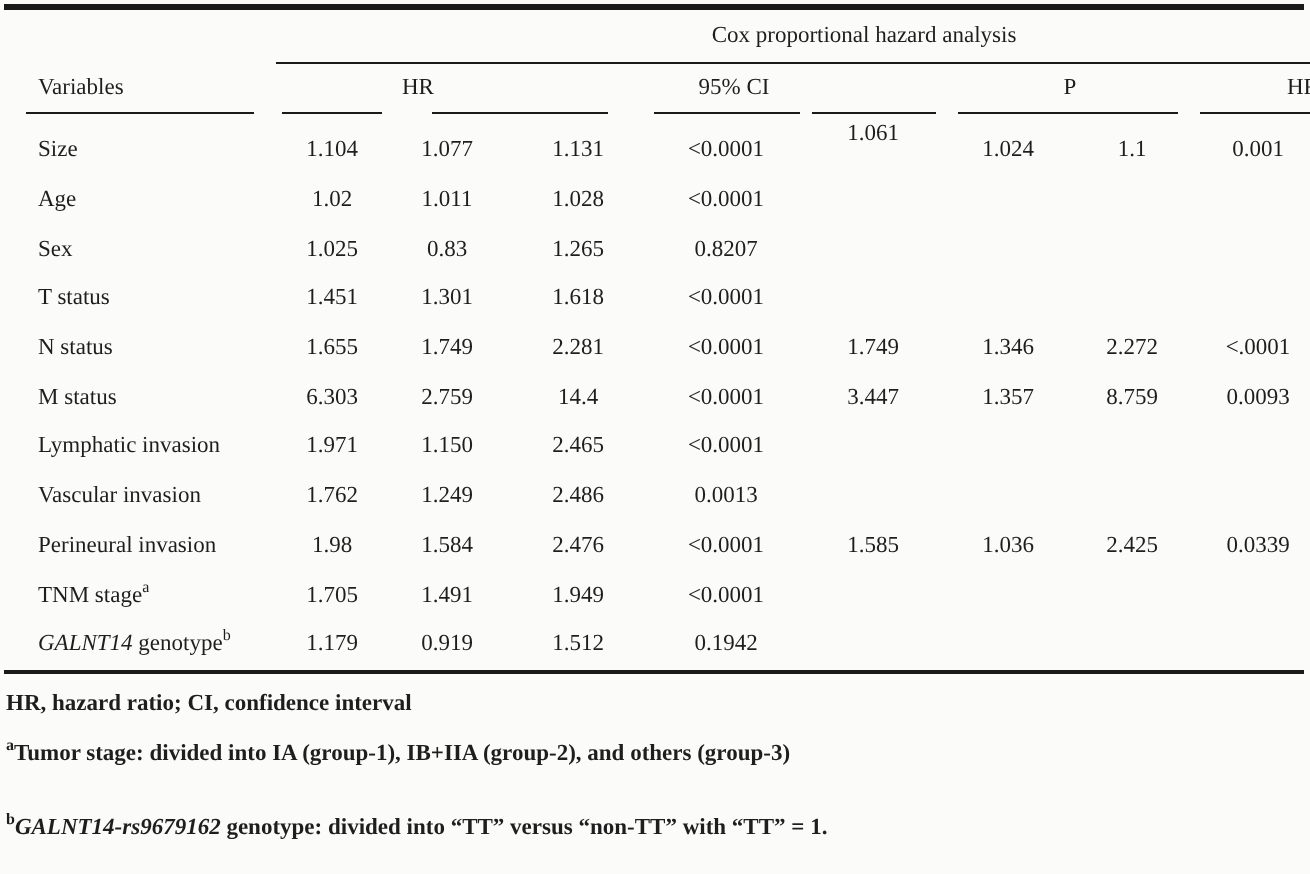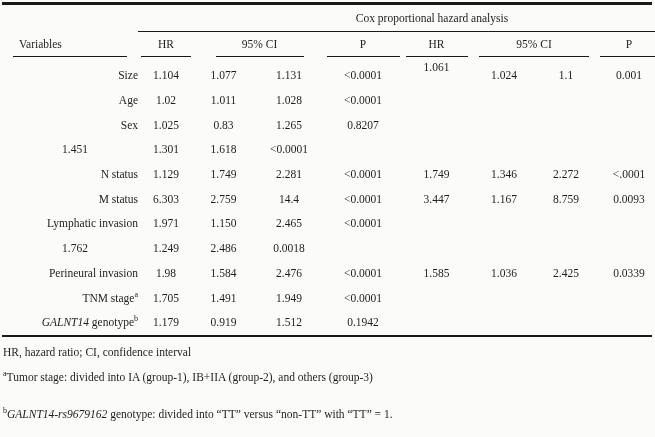--- a/index.html
+++ b/index.html
@@ -31,21 +31,21 @@
     text-indent: 64px;
   }
   .row-groups { height: 23px; }
   .group-cell {
     display: flex; align-items: center; justify-content: center;
     border-bottom: 1.8px solid #1a1a1a;
   }
   .group-uni   { grid-column: 2 / 6;  margin-right: 2px; }
   .group-multi { grid-column: 6 / 10; margin-left: 1px; }
 
-  .row-colheads { height: 24px; align-items: center; }
+  .row-colheads { height: 24px; align-items: center; gap: 43px; }
   .colhead { text-align: center; align-self: center; }
   .colhead-variables { text-align: left; padding-left: 7px; }
   .span-ci-uni   { grid-column: 3 / 5; }
   .span-ci-multi { grid-column: 7 / 9; }
   .col-uni-p   { grid-column: 5; }
   .col-multi-hr{ grid-column: 6; }
   .col-multi-p { grid-column: 9; }
 
   .row-rules { height: 7px; }
   .rule { border-top: 1.8px solid #1a1a1a; height: 0; align-self: start; }
@@ -53,26 +53,26 @@
   .rule-uni-hr    { width: 50px;  margin: 0 auto; }
   .rule-uni-ci    { grid-column: 3 / 5; width: 88px;  margin: 0 auto; }
   .rule-uni-p     { grid-column: 5; width: 73px; margin: 0 auto; }
   .rule-multi-hr  { grid-column: 6; width: 62px; margin: 0 auto; }
   .rule-multi-ci  { grid-column: 7 / 9; width: 110px; margin: 0 auto; }
   .rule-multi-p   { grid-column: 9; width: 58px; margin: 0 auto; }
 
   
   .body-row { height: 24.7px; align-items: center; }
   .cell { text-align: center; }
-  .label-cell { text-align: right; padding-left: 7px; white-space: nowrap; }
+  .label-cell { text-align: left; padding-left: 7px; white-space: nowrap; }
   sup { font-size: 8px; line-height: 0; }
   .raised { transform: translateY(-8px); text-align: center; }
 
   
-  .footnotes { margin-left: 3px; }
+  .footnotes { margin-left: 3px; font-weight: bold; }
   .footnote { margin: 0; line-height: 13px; }
   .fn-1 { margin-top: 9px; }
   .fn-2 { margin-top: 12px; }
   .fn-3 { margin-top: 24px; }
 </style>
 </head>
 <body>
 
 <div class="page">
 
@@ -134,71 +134,73 @@
       <div class="cell">0.83</div>
       <div class="cell">1.265</div>
       <div class="cell">0.8207</div>
       <div class="cell"></div>
       <div class="cell"></div>
       <div class="cell"></div>
       <div class="cell"></div>
     </div>
 
     <div class="grid body-row">
+      <div class="cell label-cell"><i></i><span>T status</span><sup></sup></div>
       <div class="cell">1.451</div>
       <div class="cell">1.301</div>
       <div class="cell">1.618</div>
       <div class="cell">&lt;0.0001</div>
       <div class="cell"></div>
       <div class="cell"></div>
       <div class="cell"></div>
       <div class="cell"></div>
     </div>
 
     <div class="grid body-row">
       <div class="cell label-cell"><i></i><span>N status</span><sup></sup></div>
-      <div class="cell">1.129</div>
+      <div class="cell">1.655</div>
       <div class="cell">1.749</div>
       <div class="cell">2.281</div>
       <div class="cell">&lt;0.0001</div>
       <div class="cell">1.749</div>
       <div class="cell">1.346</div>
       <div class="cell">2.272</div>
       <div class="cell">&lt;.0001</div>
     </div>
 
     <div class="grid body-row">
       <div class="cell label-cell"><i></i><span>M status</span><sup></sup></div>
       <div class="cell">6.303</div>
       <div class="cell">2.759</div>
       <div class="cell">14.4</div>
       <div class="cell">&lt;0.0001</div>
       <div class="cell">3.447</div>
-      <div class="cell">1.167</div>
+      <div class="cell">1.357</div>
       <div class="cell">8.759</div>
       <div class="cell">0.0093</div>
     </div>
 
     <div class="grid body-row">
       <div class="cell label-cell"><i></i><span>Lymphatic invasion</span><sup></sup></div>
       <div class="cell">1.971</div>
       <div class="cell">1.150</div>
       <div class="cell">2.465</div>
       <div class="cell">&lt;0.0001</div>
       <div class="cell"></div>
       <div class="cell"></div>
       <div class="cell"></div>
       <div class="cell"></div>
     </div>
 
     <div class="grid body-row">
+      <div class="cell label-cell"><i></i><span>Vascular invasion</span><sup></sup></div>
       <div class="cell">1.762</div>
       <div class="cell">1.249</div>
       <div class="cell">2.486</div>
-      <div class="cell">0.0018</div>
+      <div class="cell">0.0013</div>
       <div class="cell"></div>
       <div class="cell"></div>
       <div class="cell"></div>
       <div class="cell"></div>
     </div>
 
     <div class="grid body-row">
       <div class="cell label-cell"><i></i><span>Perineural invasion</span><sup></sup></div>
       <div class="cell">1.98</div>
       <div class="cell">1.584</div>

